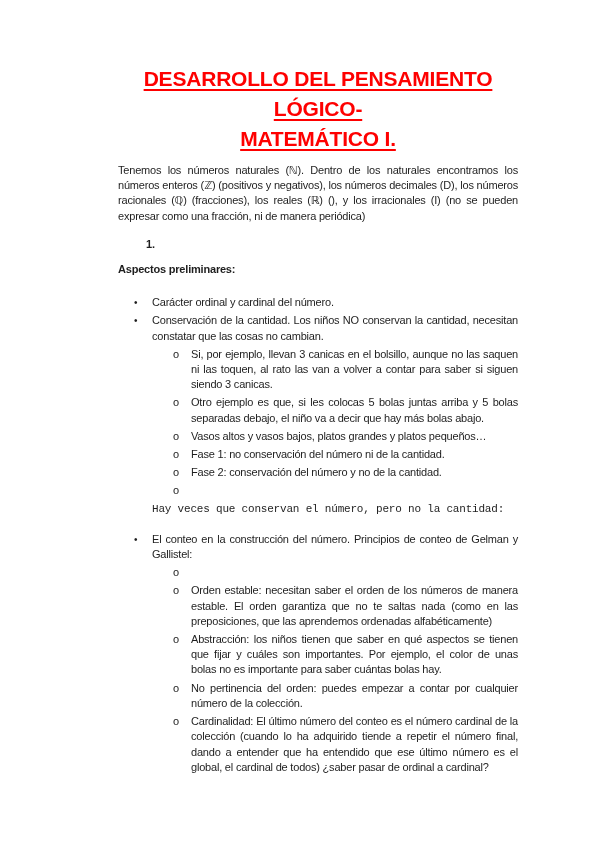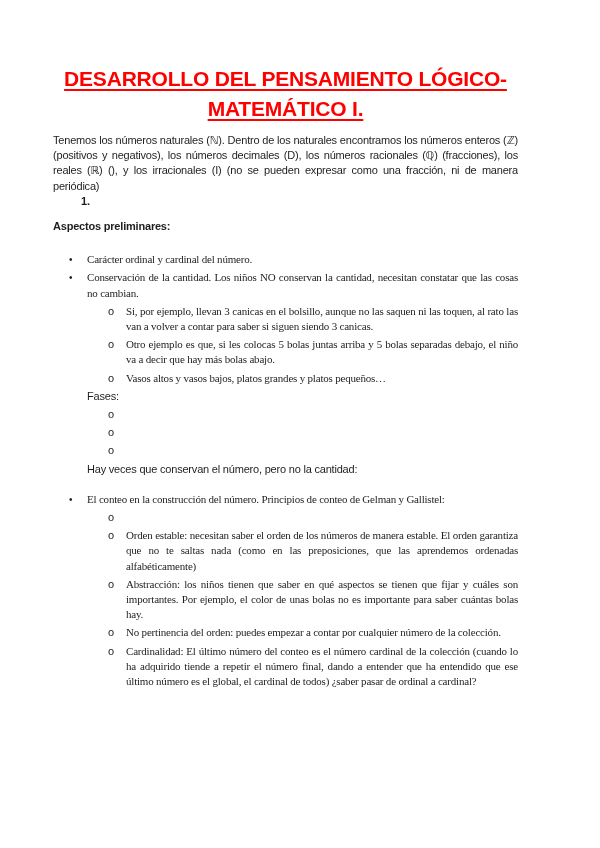--- a/index.html
+++ b/index.html
@@ -5,21 +5,21 @@
   * { margin: 0; padding: 0; box-sizing: border-box; }
   html, body { background: #ffffff; }
   body {
     width: 600px; height: 848px;
     font-family: "Liberation Sans", "DejaVu Sans", sans-serif;
     overflow: hidden;
   }
   .page {
     width: 600px; height: 848px;
     background: #ffffff;
-    padding: 64px 82px 0 53px;
+    padding: 64px 82px 0 118px;
     color: #1e1e1e;
     font-size: 11px;
     line-height: 15.2px;
     letter-spacing: -0.2px;
   }
   .doc-title {
     text-align: center;
     color: #fe0000;
     font-size: 21px;
     line-height: 30px;
@@ -28,42 +28,42 @@
     margin-bottom: 9px;
   }
   .doc-title .tline {
     display: inline;
     text-decoration: underline;
     text-decoration-thickness: 2px;
     text-underline-offset: 3px;
   }
   .para {
     text-align: justify;
-    margin-bottom: 0;
+    margin-bottom: 13px;
   }
   .h-num {
     display: flex;
     padding-left: 28px;
     font-weight: bold;
     margin-bottom: 10px;
   }
   .h-num .num { width: 17px; flex: none; }
   .subhead {
     font-weight: bold;
     margin-bottom: 18px;
   }
   .item { display: flex; margin-bottom: 3px; }
   .item .marker { flex: none; }
-  .item .txt { flex: 1; text-align: justify; font-family: Liberation Serif, serif; }
+  .item .txt { flex: 1; text-align: justify; }
   .l1 { padding-left: 16px; }
   .l1 .marker { width: 18px; font-size: 10px; }
   .l2 { padding-left: 55px; }
   .l2 .marker { width: 18px; }
   .indent-para { margin-left: 34px; margin-bottom: 3px; }
-  .gap-lg { margin-top: 2px; }
+  .gap-lg { margin-top: 2px; font-family: Liberation Mono, monospace; }
   .gap-md { margin-top: 15px; }
 </style>
 </head>
 <body>
 
 <div class="page">
 
   <h1 class="doc-title"><span class="tline">DESARROLLO DEL PENSAMIENTO LÓGICO-</span><br><span class="tline">MATEMÁTICO I.</span></h1>
 
   <p class="para">Tenemos los números naturales (ℕ). Dentro de los naturales encontramos los números enteros (ℤ) (positivos y negativos), los números decimales (D), los números racionales (ℚ) (fracciones), los reales (ℝ) (), y los irracionales (I) (no se pueden expresar como una fracción, ni de manera periódica)</p>
@@ -92,28 +92,29 @@
   <div class="item l2">
     <span class="marker">o</span>
     <span class="txt">Otro ejemplo es que, si les colocas 5 bolas juntas arriba y 5 bolas separadas debajo, el niño va a decir que hay más bolas abajo.</span>
   </div>
 
   <div class="item l2">
     <span class="marker">o</span>
     <span class="txt">Vasos altos y vasos bajos, platos grandes y platos pequeños…</span>
   </div>
 
-  <p class="indent-para">Fases:</p>
 
   <div class="item l2">
     <span class="marker">o</span>
+    <span class="txt">Fase 1: no conservación del número ni de la cantidad.</span>
   </div>
 
   <div class="item l2">
     <span class="marker">o</span>
+    <span class="txt">Fase 2: conservación del número y no de la cantidad.</span>
   </div>
 
   <div class="item l2">
     <span class="marker">o</span>
   </div>
 
   <p class="indent-para gap-lg">Hay veces que conservan el número, pero no la cantidad:</p>
 
   <div class="item l1 gap-md">
     <span class="marker">•</span>

